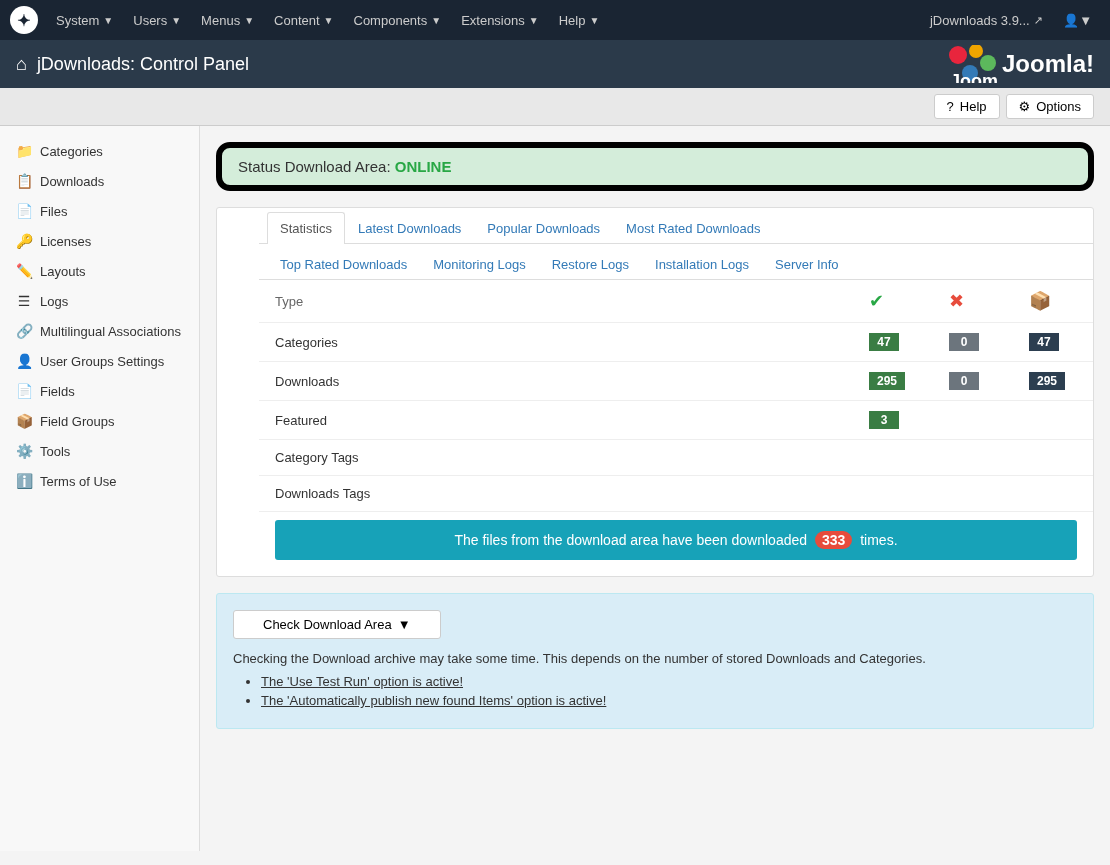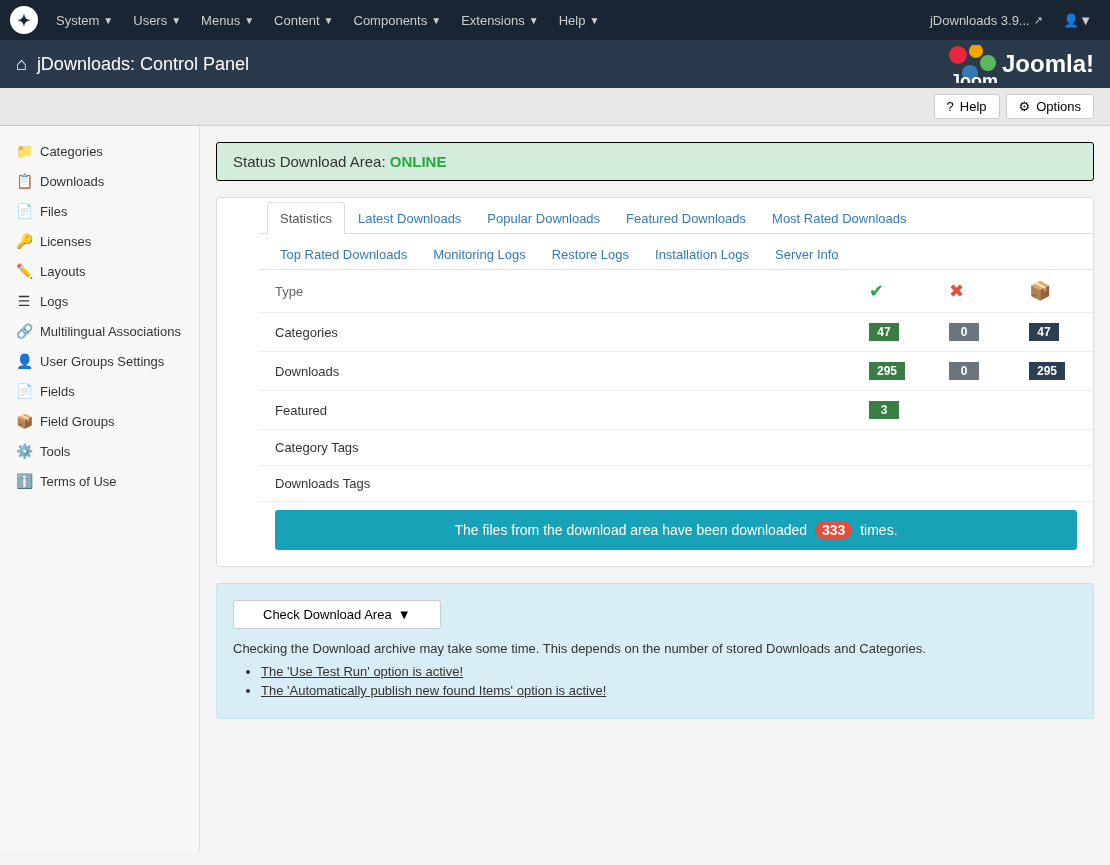--- a/index.html
+++ b/index.html
@@ -90,22 +90,22 @@
     
     .content {
       flex: 1;
       padding: 16px;
       background: #f4f4f4;
     }
 
     
     .status-bar {
       background: #d4edda;
-      border: 1px solid #000000;
-      border-radius: 3px;
+      border: 6px solid #000000;
+      border-radius: 14px;
       padding: 10px 16px;
       margin-bottom: 16px;
       font-size: 15px;
       color: #333;
     }
     .status-bar .online { color: #28a745; font-weight: bold; }
 
     
     .tab-panel {
       background: #fff;
@@ -364,23 +364,20 @@
         <div class="tab active">
           <span>Statistics</span>
         </div>
         <div class="tab">
           <span>Latest Downloads</span>
         </div>
         <div class="tab">
           <span>Popular Downloads</span>
         </div>
         <div class="tab">
-          <span>Featured Downloads</span>
-        </div>
-        <div class="tab">
           <span>Most Rated Downloads</span>
         </div>
       </div>
       <div class="tabs" style="border-bottom: 1px solid #ddd; padding-top:0;">
         <div class="tab">
           <span>Top Rated Downloads</span>
         </div>
         <div class="tab">
           <span>Monitoring Logs</span>
         </div>

